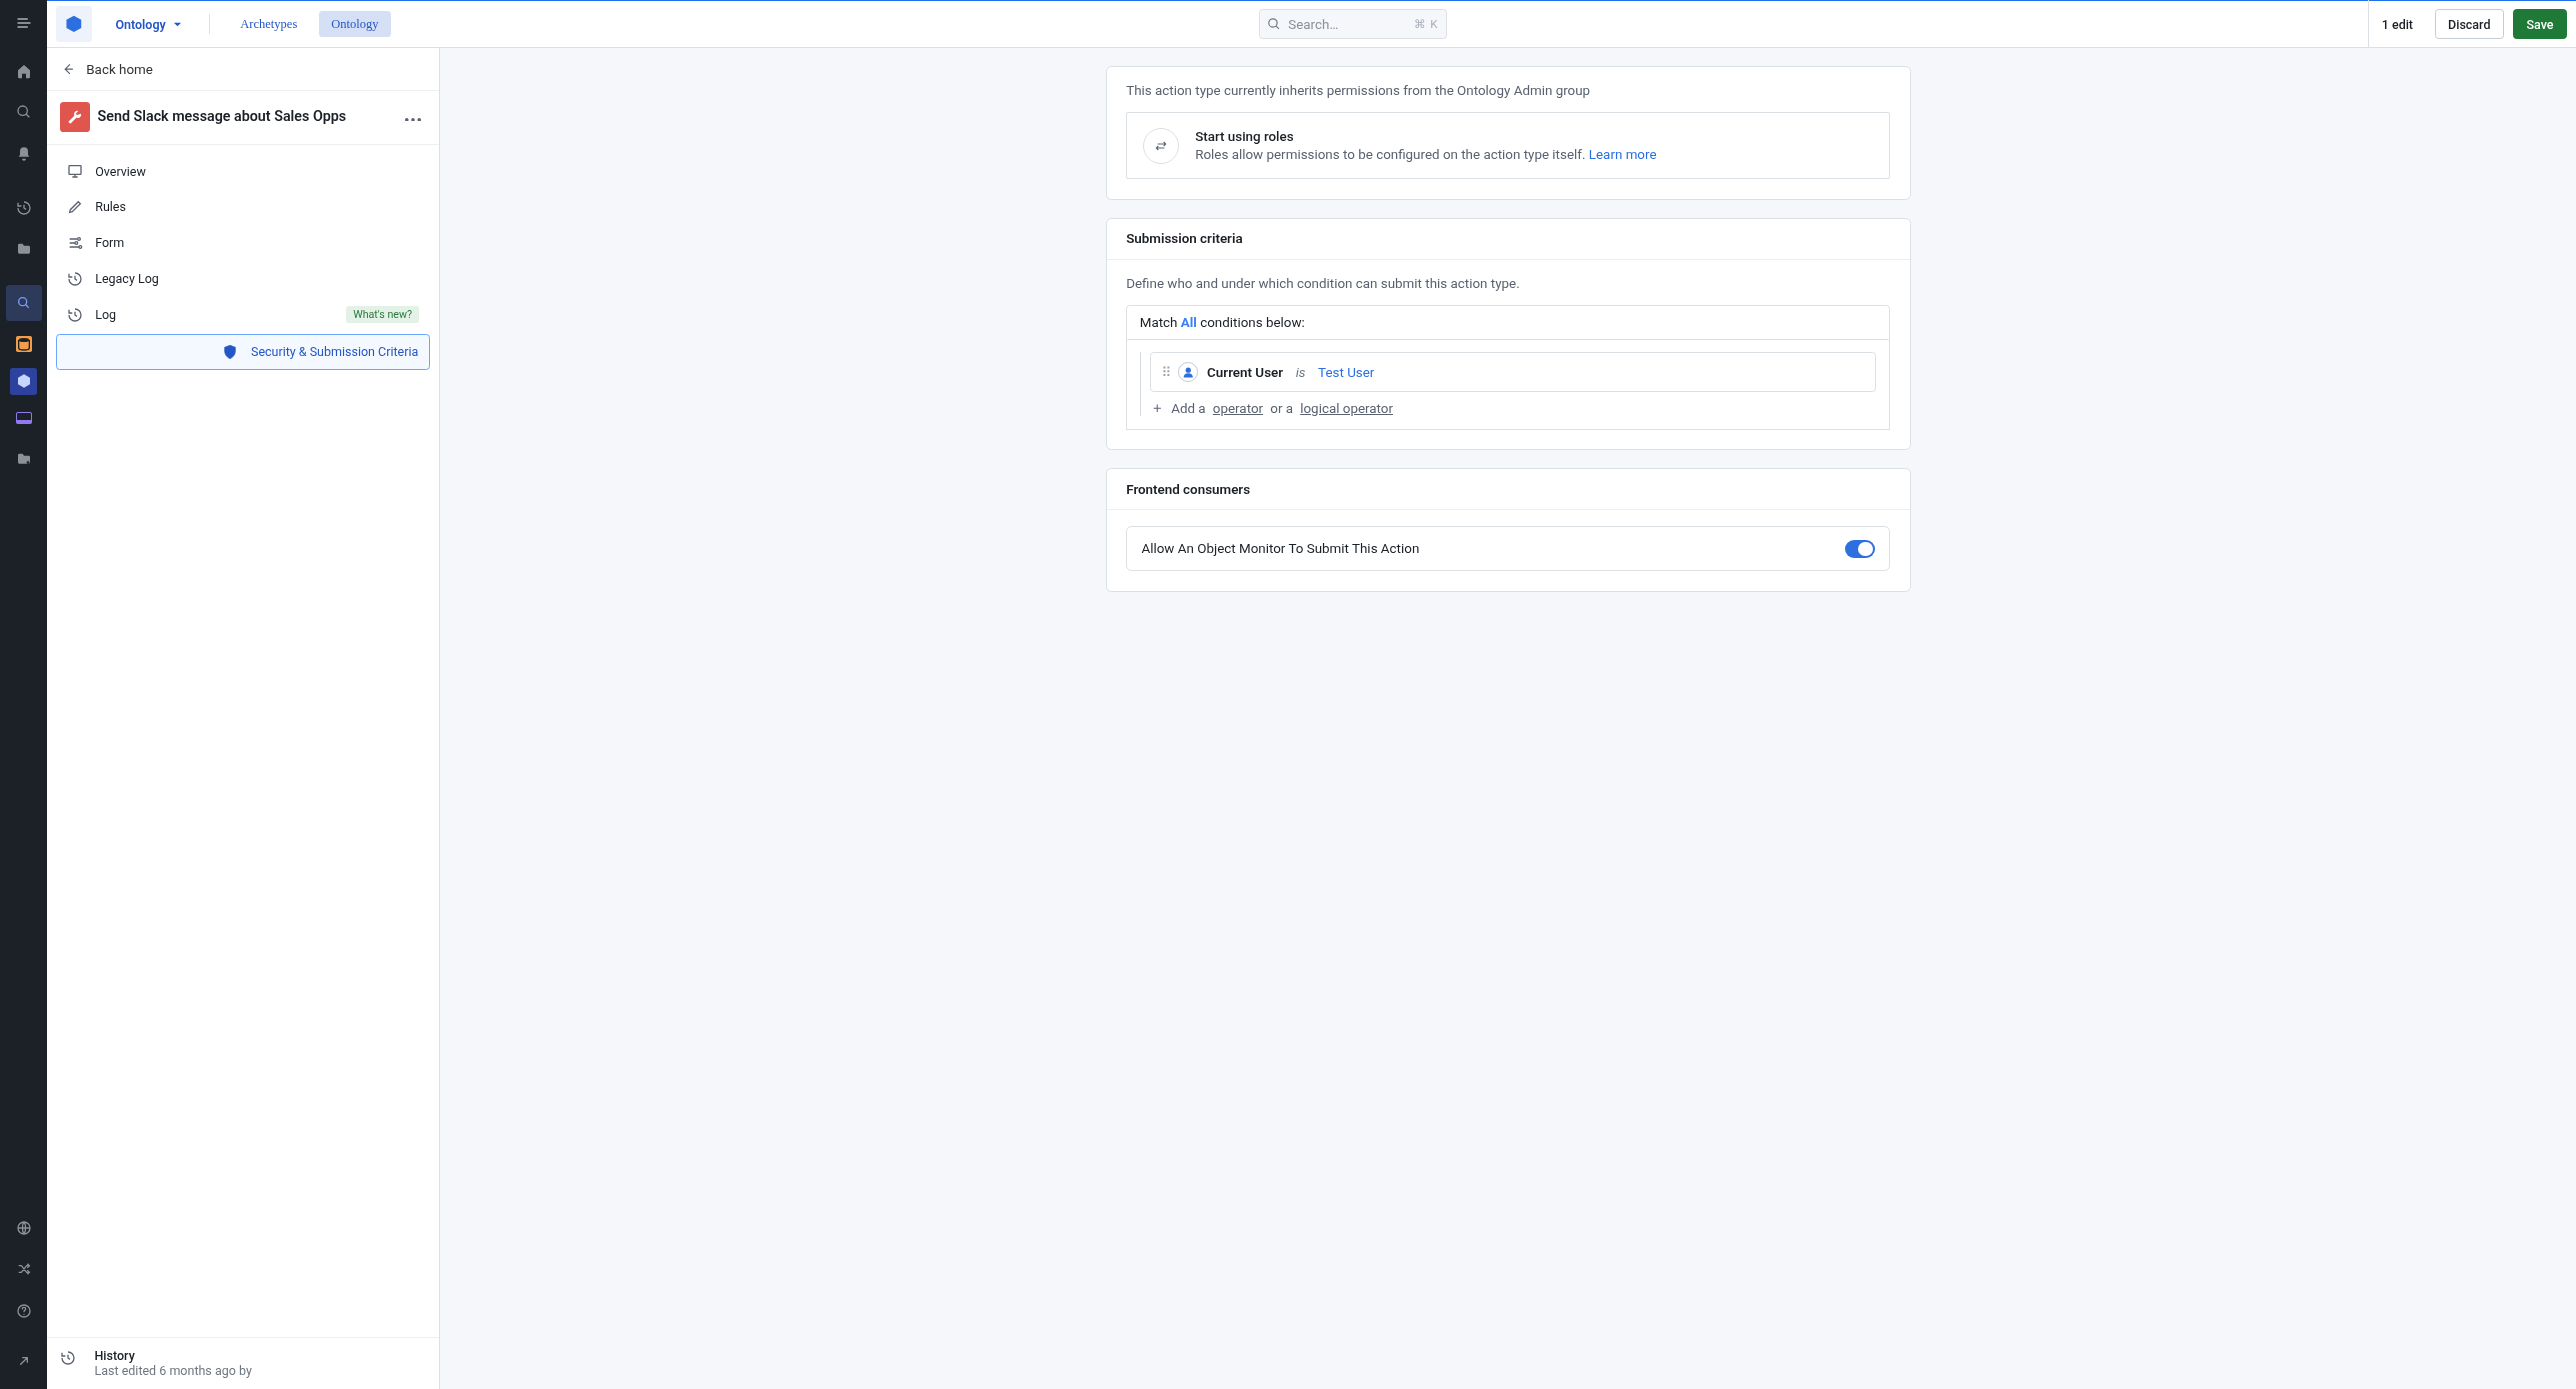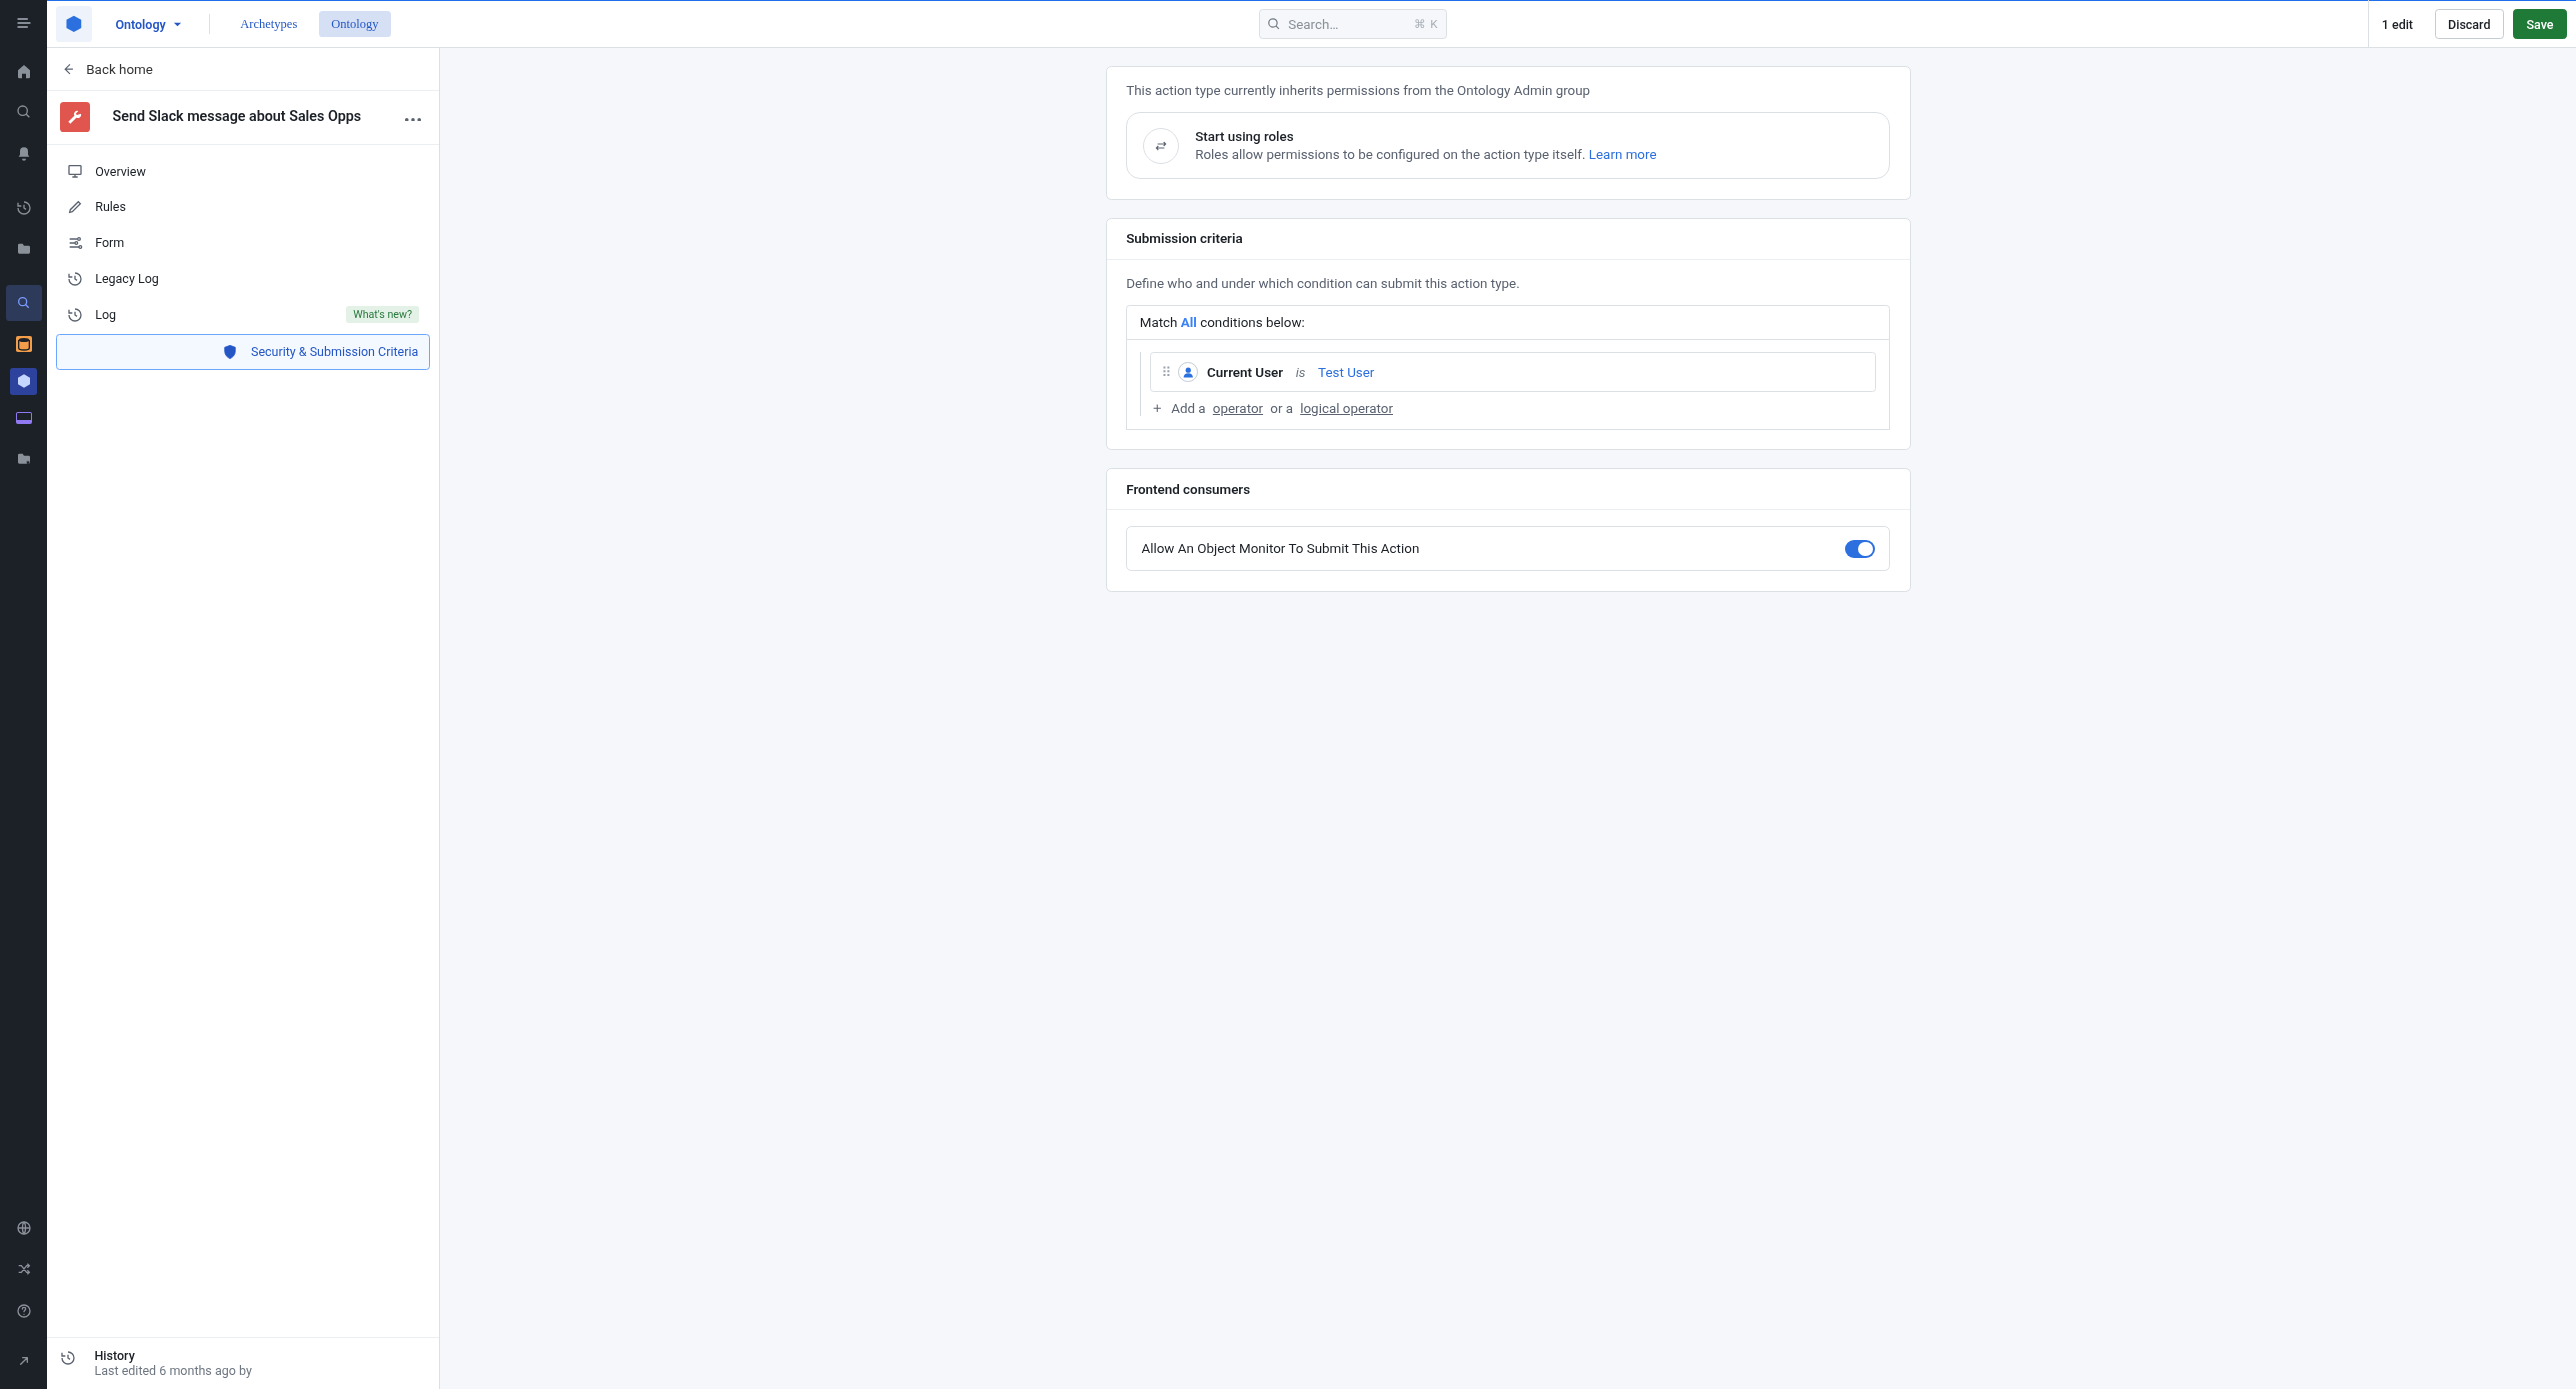--- a/index.html
+++ b/index.html
@@ -64,21 +64,21 @@
   .body { flex:1; display:flex; min-height:0;}
   
   
   .sidepanel {
     width: 393px; background:#fff; border-right:0.9px solid #dbe0e5;
     display:flex; flex-direction:column;
   }
   .back-row { height: 43px; display:flex; align-items:center; gap:10.7px; padding: 0 14.3px; border-bottom:0.9px solid #eceff2; color:#333; cursor:pointer;}
   .back-row svg { width:14.3px; height:14.3px; stroke:#5a6270; fill:none; stroke-width:2;}
   .back-row span { font-size:13.4px;}
-  .title-row { display:flex; align-items:center; padding: 10.7px 12.5px 12.5px 12.5px; gap:23px; border-bottom:0.9px solid #eceff2;}
+  .title-row { display:flex; align-items:center; padding: 10.7px 12.5px 12.5px 12.5px; gap:8px; border-bottom:0.9px solid #eceff2;}
   .wrench-tile { width:30px; height:30px; background:#e0564e; border-radius:3.6px; display:flex; align-items:center; justify-content:center; flex-shrink:0;}
   .wrench-tile svg { width:16px; height:16px; fill:#fff;}
   .title-text { flex:1; font-weight:600; font-size:14.3px; line-height:1.35;}
   .more-dots { color:#5a6270; cursor:pointer; padding:5.4px;}
   
   .nav-list { padding: 9px; display:flex; flex-direction:column; gap:1.8px;}
   .nav-item {
     display:flex; align-items:center; gap:12.5px; padding: 9px 10.7px; border-radius:3.6px; color:#1c2127; cursor:pointer;
   }
   .nav-item svg { width:16px; height:16px; fill:#5a6270; stroke:#5a6270;}
@@ -97,21 +97,21 @@
   }
   .card {
     width: 805px; margin: 0 auto 18px auto; background:#fff; border:0.9px solid #dbe0e5; border-radius:5.4px;
   }
   .card-header { padding: 12.5px 19.7px; display:flex; align-items:center; gap:10.7px; border-bottom:0.9px solid #eceff2;}
   .card-header svg { width:16px; height:16px;}
   .card-header .ch-title { font-weight:600; font-size:13.4px;}
   .card-body { padding: 16px 19.7px 19.7px 19.7px; }
   .subtext { color:#5a6270; font-size:13.4px; margin-bottom: 14.3px;}
   
-  .info-box { border:0.9px solid #dbe0e5; border-radius:14px; padding: 14.3px 16px; display:flex; gap:16px; align-items:center;}
+  .info-box { border:0.9px solid #dbe0e5; border-radius:2px; padding: 14.3px 16px; display:flex; gap:16px; align-items:center;}
   .info-icon { width:36px; height:36px; border:0.9px solid #dbe0e5; border-radius:50%; display:flex; align-items:center; justify-content:center;}
   .info-icon svg { width:16px; height:16px; stroke:#5a6270; fill:none; stroke-width:1.6;}
   .info-box .ib-title { font-weight:500; font-size:13.4px; margin-bottom:3.6px; color:#1c2127;}
   .info-box .ib-sub { color:#5a6270; font-size:13.4px;}
   .link { color:#2c70e0; cursor:pointer;}
   
   .match-box { border:0.9px solid #dbe0e5; border-radius:3.6px 3.6px 0 0; padding: 9px 12.5px; font-size:13.4px;}
   .match-box .orange { color:#3b82f6; font-weight:700;}
   
   .cond-box { border:0.9px solid #dbe0e5; border-top:none; padding: 12.5px 12.5px 12.5px 12.5px; }

